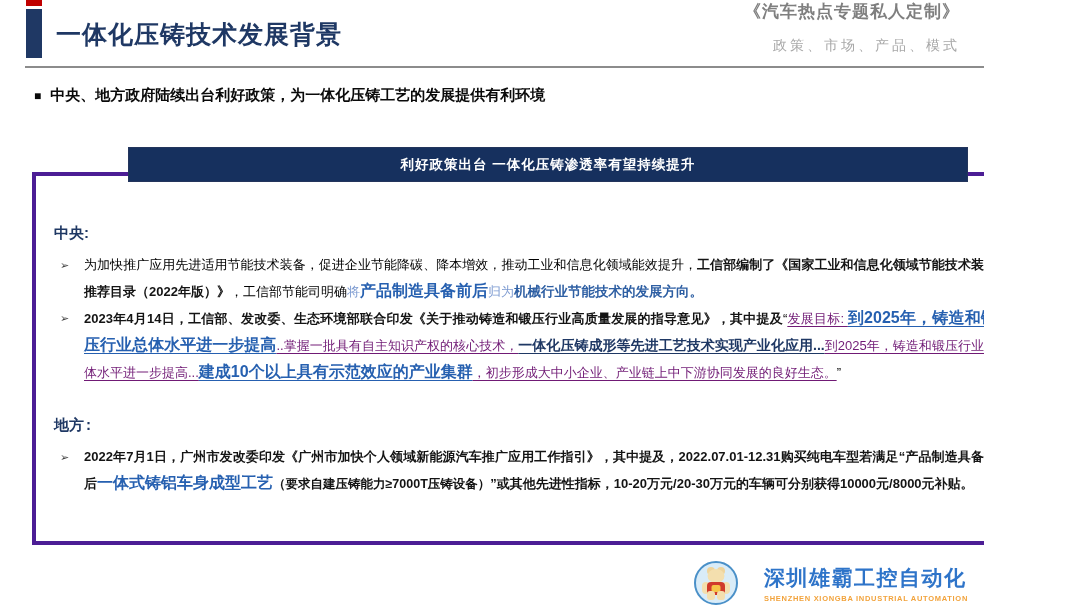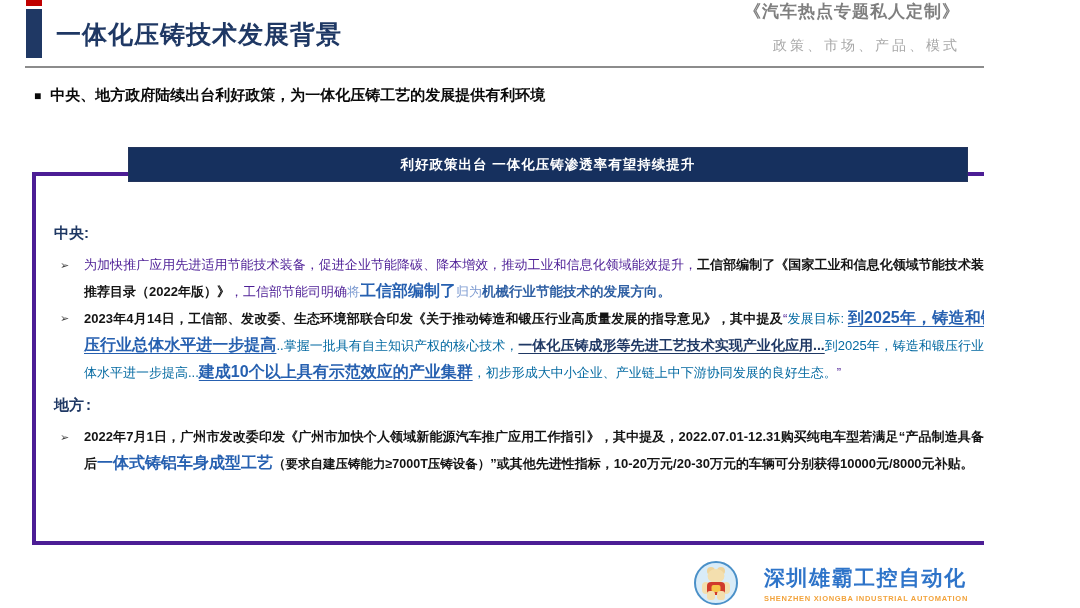--- a/index.html
+++ b/index.html
@@ -26,33 +26,33 @@
   
   .banner{position:absolute;left:128px;top:147px;width:840px;height:35px;background:var(--banner);
           border:1px solid #23355c;display:flex;align-items:center;justify-content:center;z-index:2;}
   .banner span{color:#fff;font-size:13.5px;font-weight:700;letter-spacing:1px;}
 
   
   .content-box{position:absolute;left:32px;top:172px;width:987px;height:373px;background:#fff;
                border:4px solid #4c1d95;padding:0 18px;z-index:1;}
   .sec-label{font-size:15px;font-weight:700;color:var(--navy);}
   .sec-label.central{margin-top:48px;}
-  .sec-label.local{margin-top:10px;font-family:Liberation Mono, monospace;}
+  .sec-label.local{margin-top:30px;font-family:Liberation Mono, monospace;}
   ul.policy-list{list-style:none;margin-top:9px;}
   ul.policy-list li{position:relative;padding-left:30px;line-height:26px;font-size:13px;color:#333;text-align:justify;}
   ul.policy-list li .marker{position:absolute;left:6px;top:0;font-size:11px;color:#404040;}
 
   
-  .seg-n{color:#4c1d95;}
+  .seg-n{color:#000000;}
   .seg-b{font-weight:700;color:#141414;}
   .seg-b2{font-weight:700;color:#141414;font-size:12.5px;}
   .seg-bb{font-weight:700;color:var(--accent);font-size:16px;}
   .seg-bb2{font-weight:700;color:#2E5FA3;font-size:13.5px;}
   .seg-lb{color:#7D9BD1;}
-  .seg-u{color:#0369a1;text-underline-offset:3px;}
+  .seg-u{color:#701a75;text-decoration:underline;text-underline-offset:3px;}
   .seg-bbu{font-weight:700;color:var(--accent);font-size:16px;text-decoration:underline;text-underline-offset:3px;}
   .seg-bbu2{font-weight:700;color:#1F3864;font-size:14px;text-decoration:underline;text-underline-offset:3px;}
 
   
   .logo{position:absolute;right:16px;bottom:3px;display:flex;align-items:center;gap:26px;}
   .logo-badge{position:relative;width:44px;height:44px;border-radius:50%;background:#D9ECF8;border:2px solid #4A90C8;overflow:hidden;}
   .bear-ear{position:absolute;width:8px;height:8px;border-radius:50%;background:#EFD49C;top:4px;}
   .bear-ear.l{left:11px;} .bear-ear.r{right:11px;}
   .bear-head{position:absolute;left:50%;transform:translateX(-50%);top:6px;width:17px;height:14px;border-radius:50%;background:#F4DFAE;}
   .bear-arm{position:absolute;top:19px;width:8px;height:12px;border-radius:4px;background:#F4DFAE;}
@@ -87,21 +87,21 @@
   <div class="banner">
     <span>利好政策出台 一体化压铸渗透率有望持续提升</span>
   </div>
 
   <div class="content-box">
 
     <div class="sec-label central">中央:</div>
     <ul class="policy-list">
       <li>
         <span class="marker">➢</span>
-        <span><span class="seg-n">为加快推广应用先进适用节能技术装备，促进企业节能降碳、降本增效，推动工业和信息化领域能效提升，</span><span class="seg-b">工信部编制了《国家工业和信息化领域节能技术装备推荐目录（2022年版）》</span><span class="seg-n">，工信部节能司明确</span><span class="seg-lb">将</span><span class="seg-bb">工信部编制了</span><span class="seg-lb">归为</span><span class="seg-bb2">机械行业节能技术的发展方向。</span></span>
+        <span><span class="seg-n">为加快推广应用先进适用节能技术装备，促进企业节能降碳、降本增效，推动工业和信息化领域能效提升，</span><span class="seg-b">工信部编制了《国家工业和信息化领域节能技术装备推荐目录（2022年版）》</span><span class="seg-n">，工信部节能司明确</span><span class="seg-lb">将</span><span class="seg-bb">产品制造具备前后</span><span class="seg-lb">归为</span><span class="seg-bb2">机械行业节能技术的发展方向。</span></span>
       </li>
       <li>
         <span class="marker">➢</span>
         <span><span class="seg-b">2023年4月14日，工信部、发改委、生态环境部联合印发《关于推动铸造和锻压行业高质量发展的指导意见》，其中提及</span><span class="seg-n">“</span><span class="seg-u">发展目标: </span><span class="seg-bbu">到2025年，铸造和锻压行业总体水平进一步提高</span><span class="seg-u">..掌握一批具有自主知识产权的核心技术，</span><span class="seg-bbu2">一体化压铸成形等先进工艺技术实现产业化应用...</span><span class="seg-u">到2025年，铸造和锻压行业总体水平进一步提高...</span><span class="seg-bbu">建成10个以上具有示范效应的产业集群</span><span class="seg-u">，初步形成大中小企业、产业链上中下游协同发展的良好生态。</span><span class="seg-n">”</span></span>
       </li>
     </ul>
 
     <div class="sec-label local">地方:</div>
     <ul class="policy-list">
       <li>

